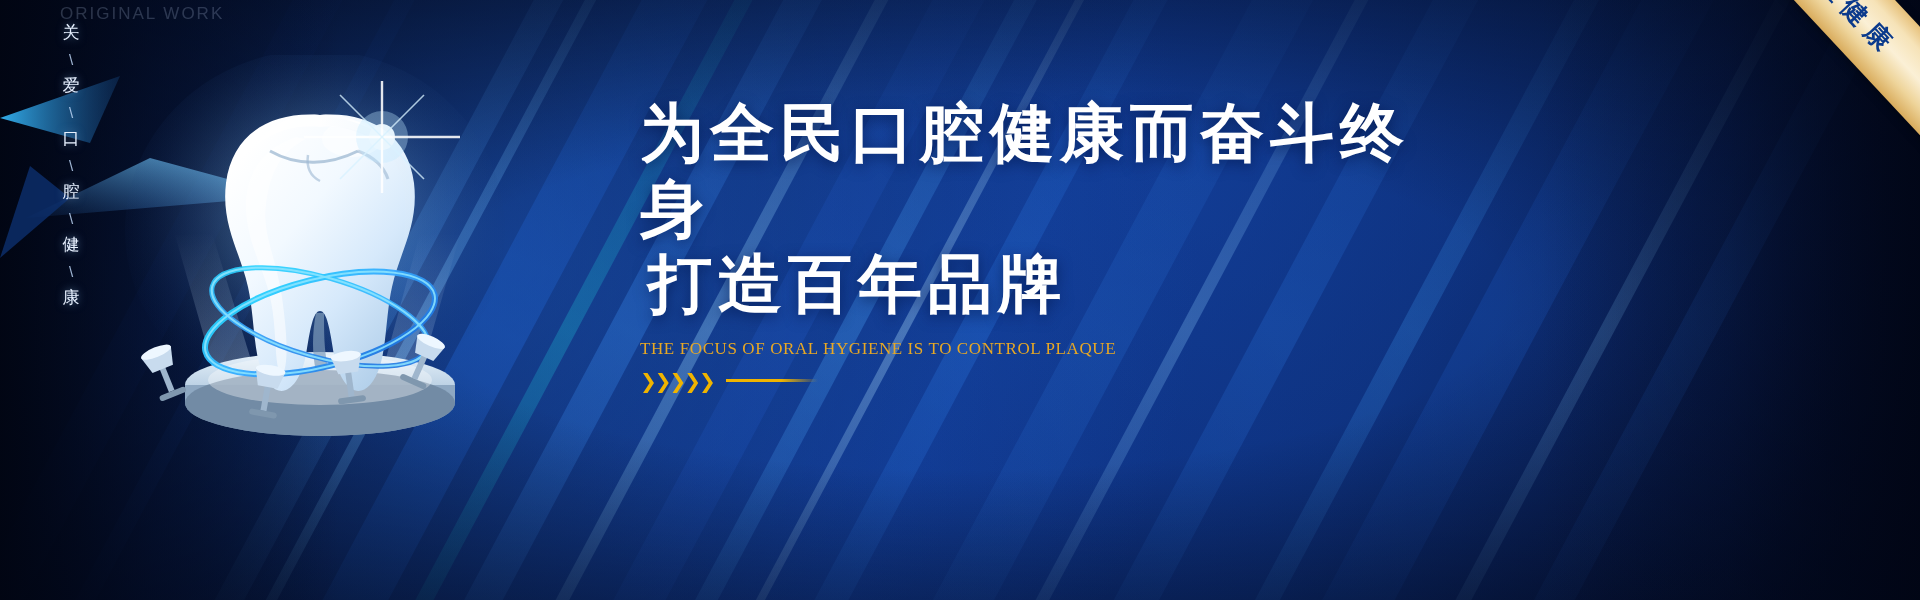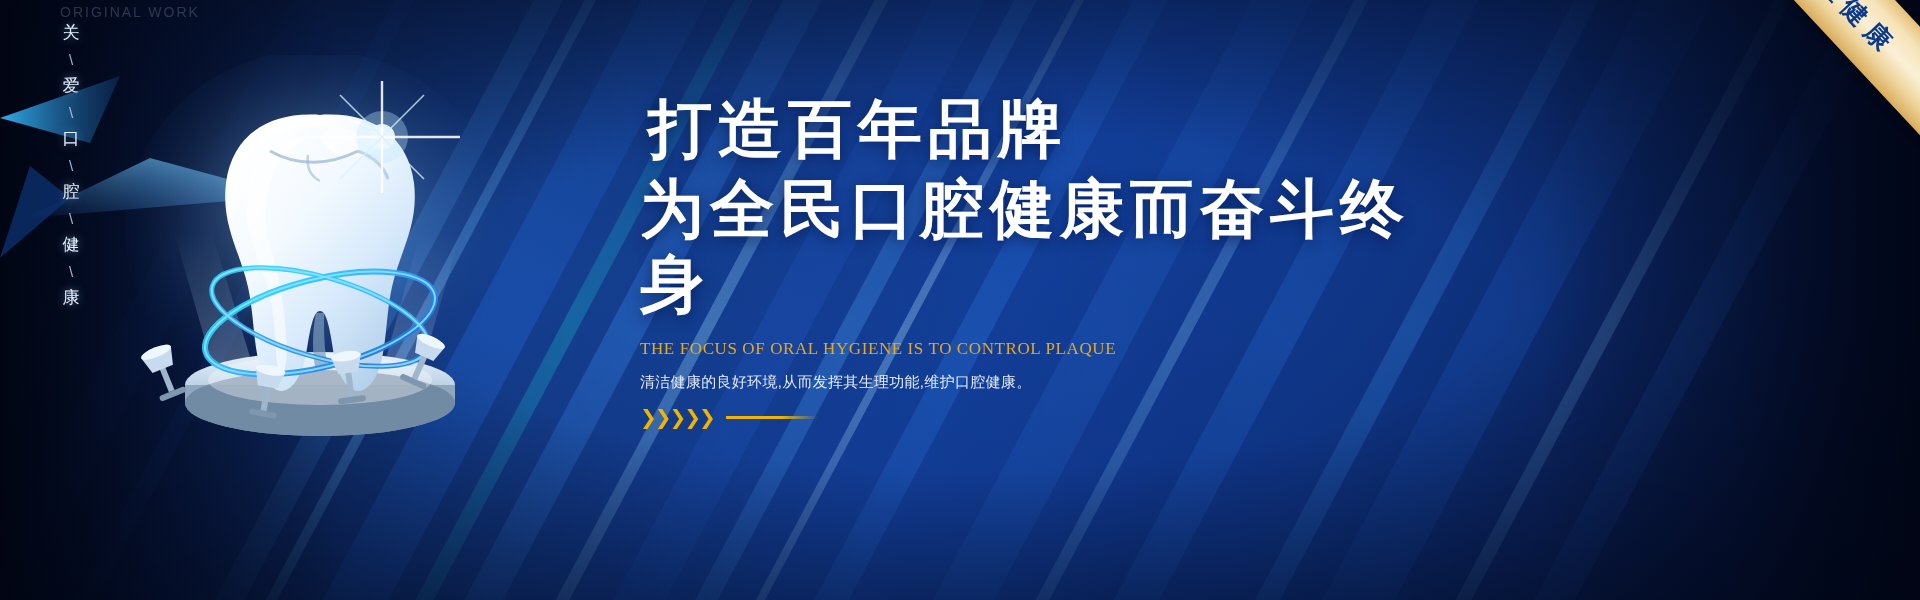--- a/index.html
+++ b/index.html
@@ -64,21 +64,21 @@
     background:linear-gradient(90deg,#f0b400 0%,#f0b400 60%,rgba(240,180,0,0) 100%);}
 
   
   #ribbon{position:absolute;right:-118px;top:-60px;width:430px;height:74px;
     transform:rotate(47deg);transform-origin:center;
     background:linear-gradient(180deg,#e6c07a 0%,#f6e3b8 22%,#fbf0d6 50%,#eed49a 76%,#d9ac5d 100%);
     box-shadow:0 2px 10px rgba(0,0,0,.35);
     display:flex;align-items:center;justify-content:center;}
   #ribbon .rtxt{color:#0b3a8c;font-size:26px;font-weight:bold;letter-spacing:8px;
     writing-mode:horizontal-tb;}
-  #wm{position:absolute;left:60px;top:4px;color:rgba(190,210,240,.22);font-size:14px;letter-spacing:2px;}
+  #wm{position:absolute;left:60px;top:4px;color:rgba(190,210,240,.22);font-size:17px;letter-spacing:2px;}
 </style>
 </head>
 <body>
 
 <div id="banner">
 
   <div class="stripes">
     <div class="stripe" style="left:360px;width:26px;background:linear-gradient(180deg,rgba(60,140,235,0) 0%,rgba(70,150,240,.30) 45%,rgba(60,140,235,0) 100%);"></div>
     <div class="stripe" style="left:410px;width:10px;background:linear-gradient(180deg,rgba(90,175,250,0) 0%,rgba(110,190,255,.38) 50%,rgba(90,175,250,0) 100%);"></div>
     <div class="stripe" style="left:470px;width:58px;background:linear-gradient(180deg,rgba(20,70,170,0) 0%,rgba(30,95,200,.45) 50%,rgba(20,70,170,0) 100%);"></div>
@@ -250,28 +250,27 @@
           <rect x="-3" y="0" width="6" height="26" fill="#9fb6cd"></rect>
           <rect x="-14" y="26" width="28" height="6" rx="3" fill="#7f97ae"></rect>
           <path d="M-15,-15 L15,-15 L10,2 L-10,2 Z" fill="#c8dbee"></path>
           <ellipse cx="0" cy="-15" rx="15" ry="5" fill="#eef7ff"></ellipse>
         </g>
       </g>
     </svg>
   </div>
 
   <div id="content">
+    <div class="headline h1b">为全民口腔健康而奋斗终身</div>
     <div class="headline h1a">打造百年品牌</div>
-    <div class="headline h1b">为全民口腔健康而奋斗终身</div>
 
 
     <div class="eng">THE FOCUS OF ORAL HYGIENE IS TO CONTROL PLAQUE</div>
 
     <div class="para">
-      <div>清洁健康的良好环境,从而发挥其生理功能,维护口腔健康。</div>
     </div>
 
     <div class="arrows">
       <span class="chev">❯</span>
       <span class="chev">❯</span>
       <span class="chev">❯</span>
       <span class="chev">❯</span>
       <span class="chev">❯</span>
       <span class="rule"></span>
     </div>

